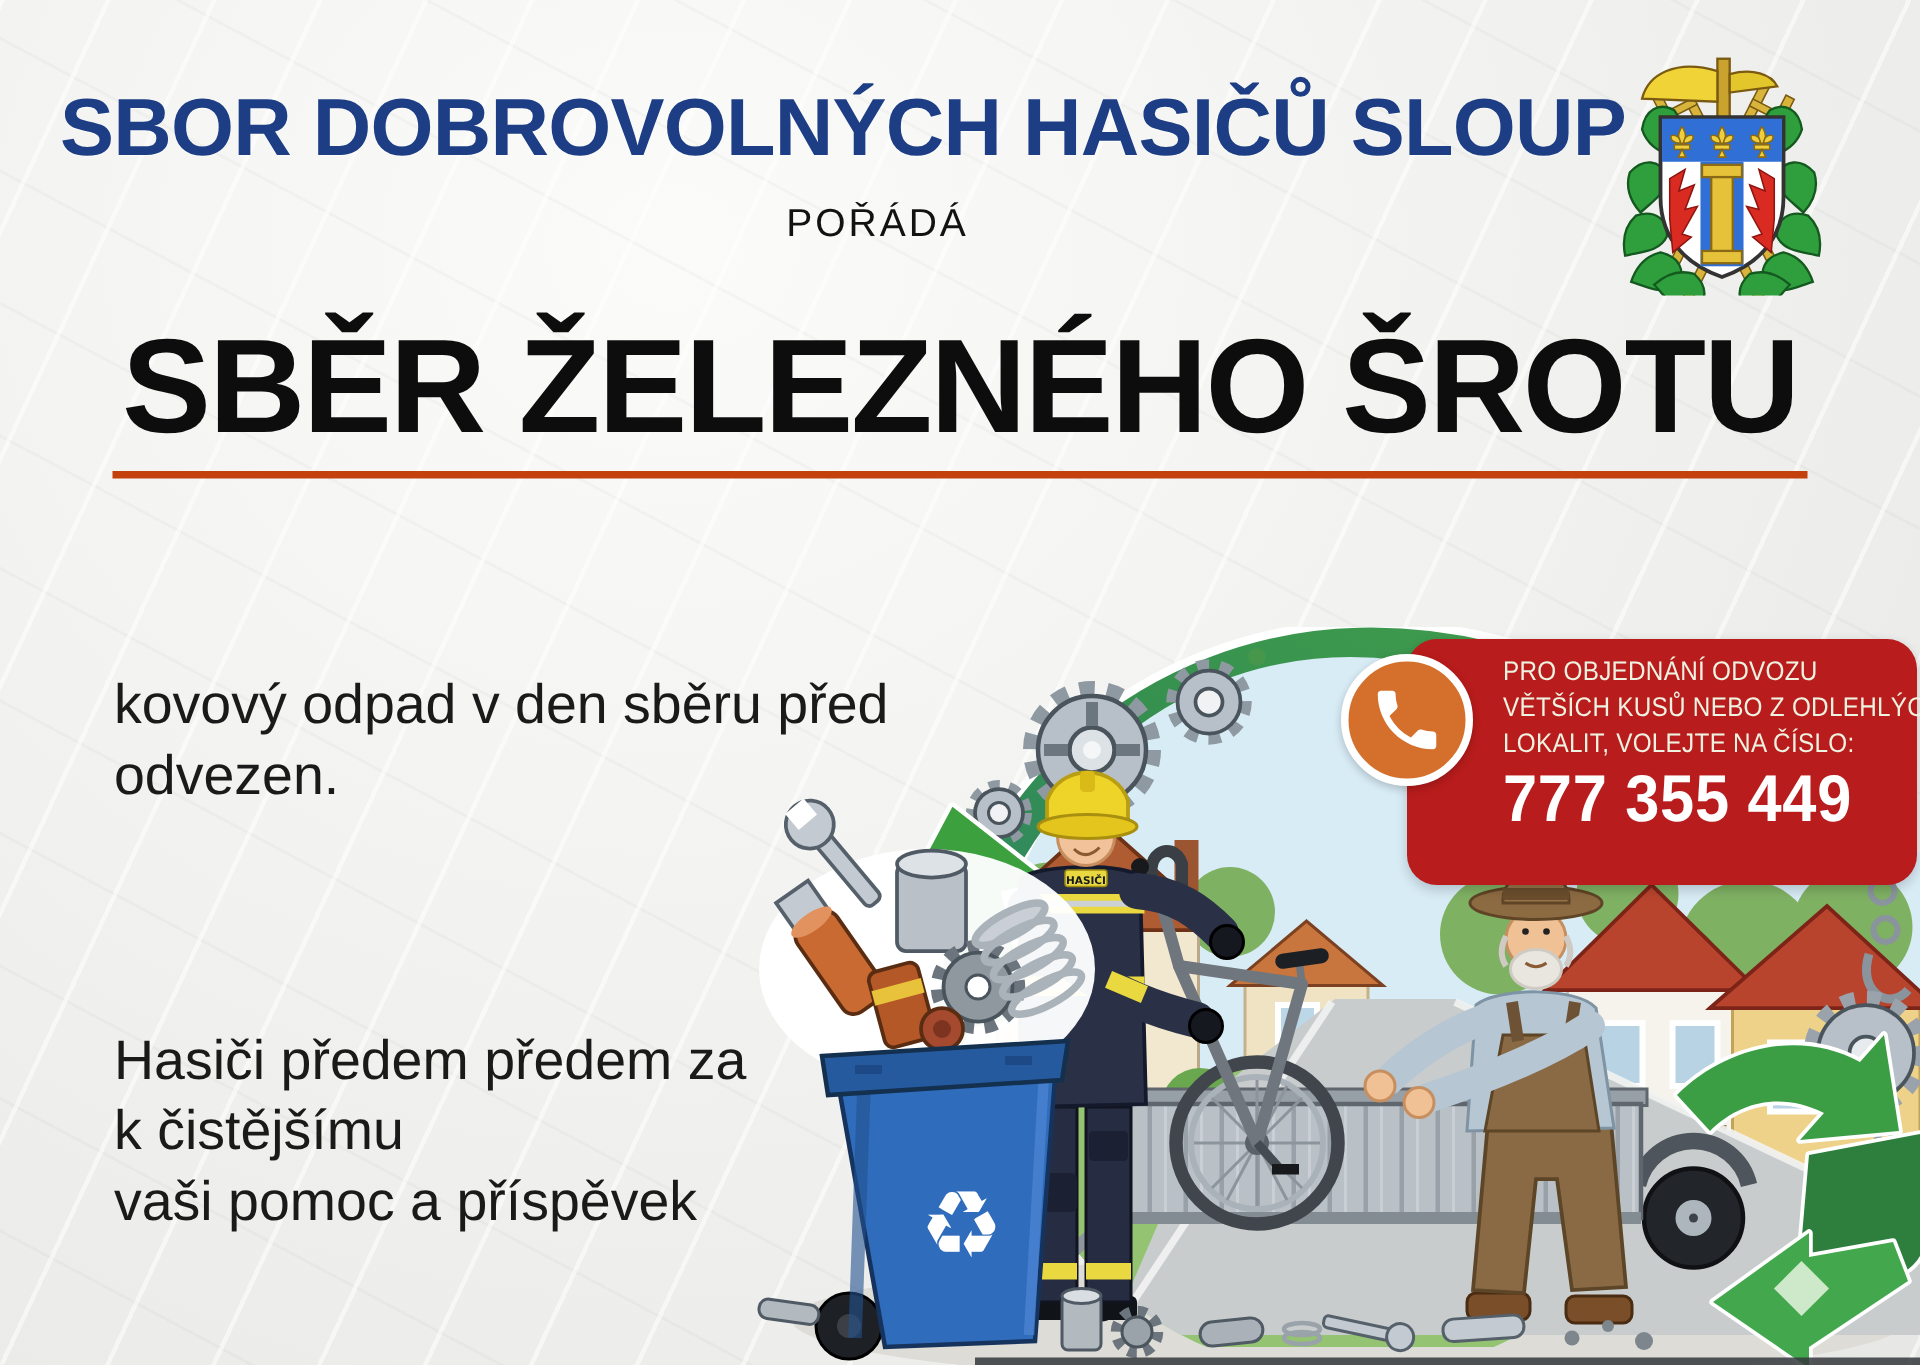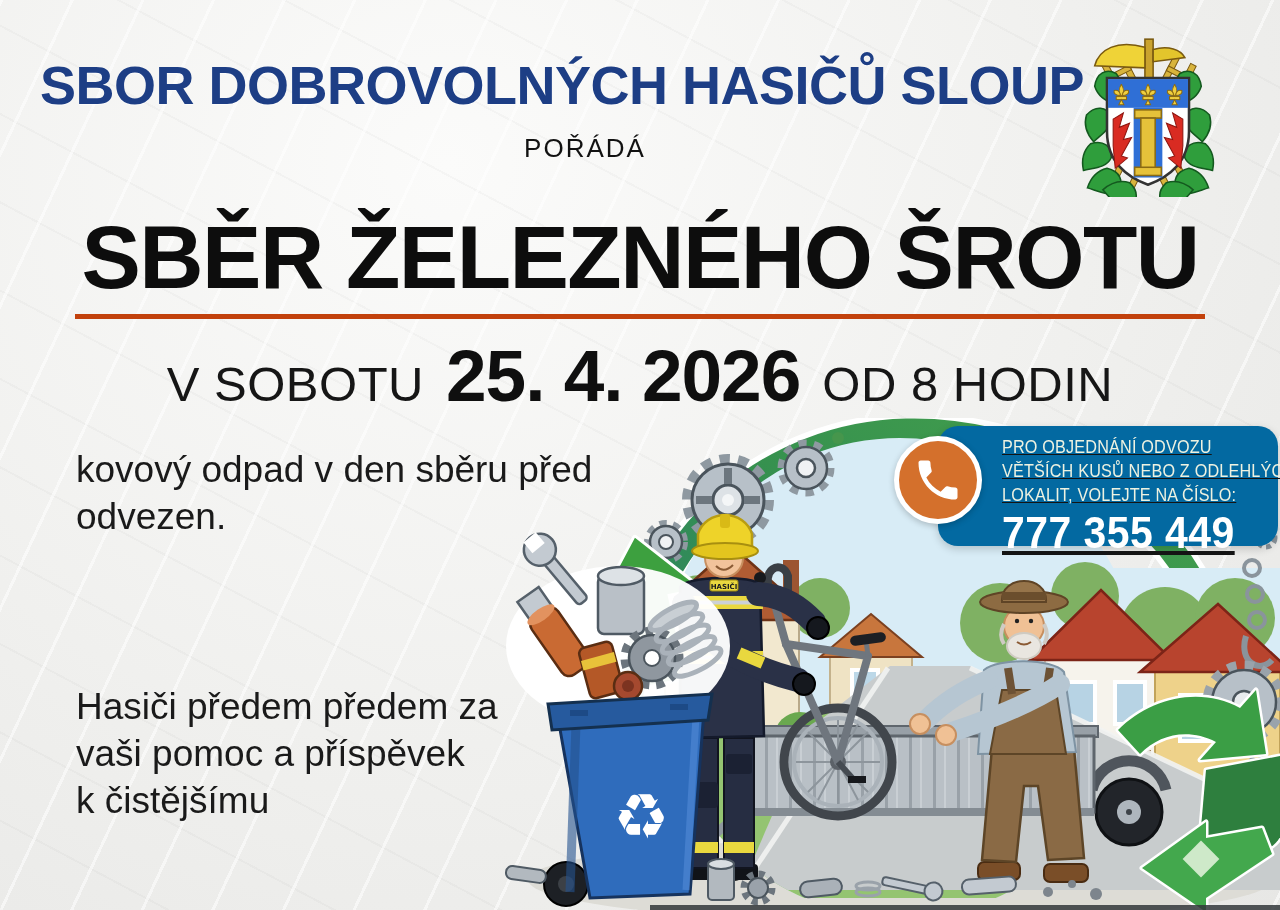--- a/index.html
+++ b/index.html
@@ -41,25 +41,24 @@
   .dateline .big { font-size:73px; font-weight:900; color:#0f0f0f; letter-spacing:-1px; }
 
   .para{ position:absolute; left:76px; color:#1a1a1a; font-size:37px; line-height:47px; }
   .para span{ display:block; white-space:nowrap; }
   .para1{ top:446px; }
   .para2{ top:683px; }
 
   .illustration{ position:absolute; left:500px; top:418px; width:780px; height:492px; z-index:1; pointer-events:none; }
 
   .contact-box{
-    position:absolute; left:938px; top:426px; width:340px; height:120px;
-    background:#0369a1; border-radius:20px; z-index:2;
+    position:absolute; left:938px; top:426px; width:340px; height:164px;
+    background:#b91c1c; border-radius:20px; z-index:2;
     box-shadow:0 3px 8px rgba(0,0,0,.18);
     padding:9px 6px 8px 64px;
-    text-decoration:underline;
   }
   .contact-lines{ transform:scaleX(.9); transform-origin:left top; }
   .contact-lines div{ font-size:18px; line-height:24px; color:#eef2e1; font-weight:500; white-space:nowrap; letter-spacing:.2px; }
   .contact-phone{
     font-size:44px; font-weight:800; color:#ffffff; letter-spacing:.5px;
     margin-top:1px; white-space:nowrap; transform:scaleX(.93); transform-origin:left top;
   }
   .phone-badge{
     position:absolute; left:894px; top:436px; width:88px; height:88px; border-radius:50%;
     background:#d4702c; border:5px solid #ffffff; z-index:3;
@@ -157,34 +156,29 @@
           <rect x="-5" y="2" width="10" height="3"></rect>
           <path d="M0,5 L2.5,10 L-2.5,10 Z"></path>
       </g>
     </g>
   </svg>
 
   <div class="main-title-wrap">
     <span class="main-title">SBĚR ŽELEZNÉHO ŠROTU</span>
   </div>
 
-  <div class="dateline">
-    <span class="side">V SOBOTU</span>
-    <span class="big">25. 4. 2026</span>
-    <span class="side">OD 8 HODIN</span>
-  </div>
 
   <div class="para para1">
     <span>kovový odpad v den sběru před</span>
     <span>odvezen.</span>
   </div>
   <div class="para para2">
     <span>Hasiči předem předem za</span>
+    <span>k čistějšímu</span>
     <span>vaši pomoc a příspěvek</span>
-    <span>k čistějšímu</span>
   </div>
 
   <svg class="illustration" viewBox="0 0 780 492">
     <defs>
       <linearGradient id="ringg" x1="0" y1="1" x2="1" y2="0">
         <stop offset="0" stop-color="#2a7f72"></stop>
           <stop offset=".55" stop-color="#35904f"></stop>
           <stop offset="1" stop-color="#46a24c"></stop>
       </linearGradient>
       <clipPath id="scene">

